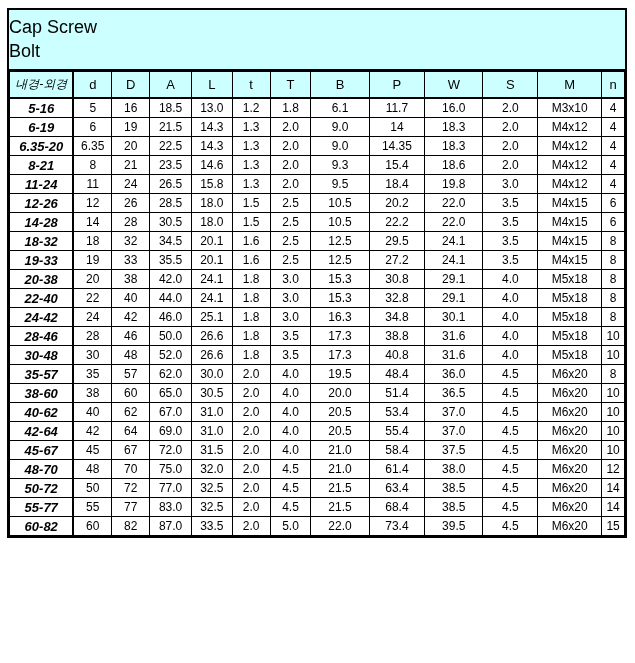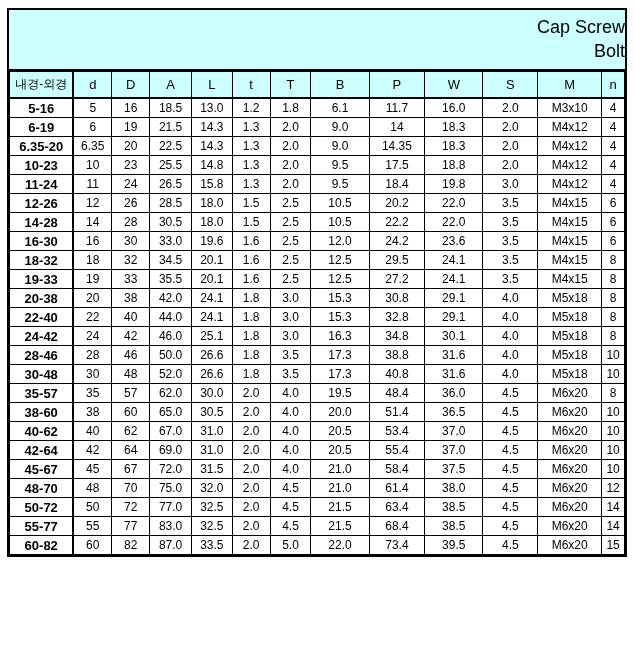--- a/index.html
+++ b/index.html
@@ -23,21 +23,21 @@
     left: 7px;
     top: 8px;
     width: 620px;
     box-sizing: border-box;
     border: 2px solid #000000;
     background: #ffffff;
   }
   .title-block {
     background: #ccffff;
     border-bottom: 2px solid #000000;
-    text-align: right;
+    text-align: left;
     padding: 5px 0 6px 0;
   }
   .title-line {
     font-size: 18px;
     line-height: 24px;
     white-space: nowrap;
   }
   table.dims {
     width: 100%;
     border-collapse: collapse;
@@ -59,21 +59,21 @@
     background: #ffffff;
     border: 1px solid #000000;
     font-size: 12px;
     height: 18px;
     padding: 0;
     text-align: center;
     overflow: hidden;
     white-space: nowrap;
   }
   table.dims th.col1 { font-size: 12px; }
-  table.dims .col1 { border-right: 2px solid #000000; }
+  table.dims .col1 { border-right: 2px solid #000000; font-style: italic; }
   table.dims td.col1 { font-weight: bold; font-size: 13px; }
   
   col.c-size  { width: 10.4%; }
   col.c-d     { width: 6.2%; }
   col.c-D     { width: 6.2%; }
   col.c-A     { width: 6.8%; }
   col.c-L     { width: 6.6%; }
   col.c-t     { width: 6.2%; }
   col.c-T     { width: 6.6%; }
   col.c-B     { width: 9.5%; }
@@ -165,30 +165,30 @@
             <td>1.3</td>
             <td>2.0</td>
             <td>9.0</td>
             <td>14.35</td>
             <td>18.3</td>
             <td>2.0</td>
             <td>M4x12</td>
             <td>4</td>
           </tr>
           <tr>
-            <td class="col1">10-23</td>
-            <td>10</td>
-            <td>23</td>
-            <td>25.5</td>
-            <td>14.8</td>
+            <td class="col1">8-21</td>
+            <td>8</td>
+            <td>21</td>
+            <td>23.5</td>
+            <td>14.6</td>
             <td>1.3</td>
             <td>2.0</td>
-            <td>9.5</td>
-            <td>17.5</td>
-            <td>18.8</td>
+            <td>9.3</td>
+            <td>15.4</td>
+            <td>18.6</td>
             <td>2.0</td>
             <td>M4x12</td>
             <td>4</td>
           </tr>
           <tr>
             <td class="col1">11-24</td>
             <td>11</td>
             <td>24</td>
             <td>26.5</td>
             <td>15.8</td>
@@ -225,35 +225,20 @@
             <td>1.5</td>
             <td>2.5</td>
             <td>10.5</td>
             <td>22.2</td>
             <td>22.0</td>
             <td>3.5</td>
             <td>M4x15</td>
             <td>6</td>
           </tr>
           <tr>
-            <td class="col1">16-30</td>
-            <td>16</td>
-            <td>30</td>
-            <td>33.0</td>
-            <td>19.6</td>
-            <td>1.6</td>
-            <td>2.5</td>
-            <td>12.0</td>
-            <td>24.2</td>
-            <td>23.6</td>
-            <td>3.5</td>
-            <td>M4x15</td>
-            <td>6</td>
-          </tr>
-          <tr>
             <td class="col1">18-32</td>
             <td>18</td>
             <td>32</td>
             <td>34.5</td>
             <td>20.1</td>
             <td>1.6</td>
             <td>2.5</td>
             <td>12.5</td>
             <td>29.5</td>
             <td>24.1</td>

